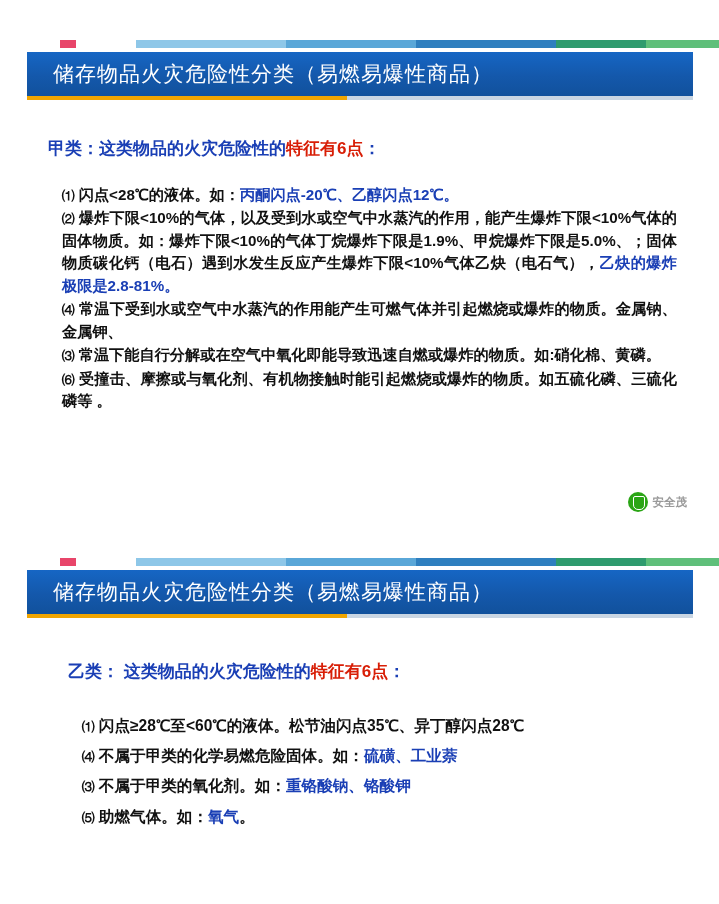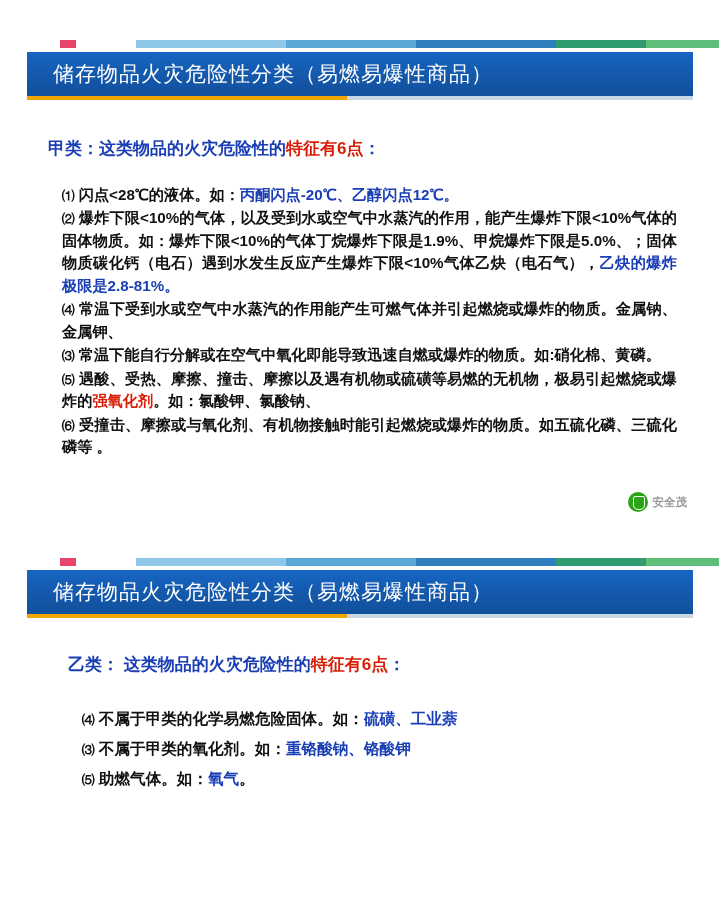--- a/index.html
+++ b/index.html
@@ -176,24 +176,20 @@
         </div>
         <div class="para">
           <span class="num">⑷</span>
           <span>常温下受到水或空气中水蒸汽的作用能产生可燃气体并引起燃烧或爆炸的物质。金属钠、金属钾、</span>
         </div>
         <div class="para">
           <span class="num">⑶</span>
           <span>常温下能自行分解或在空气中氧化即能导致迅速自燃或爆炸的物质。如:硝化棉、黄磷。</span>
         </div>
         <div class="para">
-          <span class="num">⑸</span>
-          <span>遇酸、受热、摩擦、撞击、摩擦以及遇有机物或硫磺等易燃的无机物，极易引起燃烧或爆炸的</span><span class="red">强氧化剂</span><span>。如：氯酸钾、氯酸钠、</span>
-        </div>
-        <div class="para">
           <span class="num">⑹</span>
           <span>受撞击、摩擦或与氧化剂、有机物接触时能引起燃烧或爆炸的物质。如五硫化磷、三硫化磷等 。</span>
         </div>
       </div>
     </div>
 
     <div class="watermark" style="right:32px;bottom:28px;">
       <span class="wm-badge"></span>
       <span class="wm-text">安全茂</span>
     </div>
@@ -213,27 +209,31 @@
     </div>
 
     <div class="title-banner" style="top:30px;">
       <span class="t-text">储存物品火灾危险性分类（易燃易爆性商品）</span>
     </div>
     <div class="banner-underline" style="top:74px;">
       <div class="u-left" style="width:320px;"></div>
       <div class="u-right" style="flex:1;"></div>
     </div>
 
-    <div class="body-area" style="top:112px;padding:0 56px 0 68px;">
+    <div class="body-area" style="top:119px;padding:0 56px 0 68px;">
       <div class="heading">
         <span class="hl-blue">乙类：  这类物品的火灾危险性的</span><span class="hl-red">特征有6点</span><span class="hl-blue">：</span>
       </div>
 
       <div style="margin-top:26px;padding-left:14px;">
         <div class="para2">
+          <span class="num">⑴</span>
+          <span>闪点≥28℃至&lt;60℃的液体。松节油闪点35℃、异丁醇闪点28℃</span>
+        </div>
+        <div class="para2">
           <span class="num">⑷</span>
           <span>不属于甲类的化学易燃危险固体。如：</span><span class="blue">硫磺、工业萘</span>
         </div>
         <div class="para2">
           <span class="num">⑶</span>
           <span>不属于甲类的氧化剂。如：</span><span class="blue">重铬酸钠、铬酸钾</span>
         </div>
         <div class="para2">
           <span class="num">⑸</span>
           <span>助燃气体。如：</span><span class="blue">氧气</span><span>。</span>

